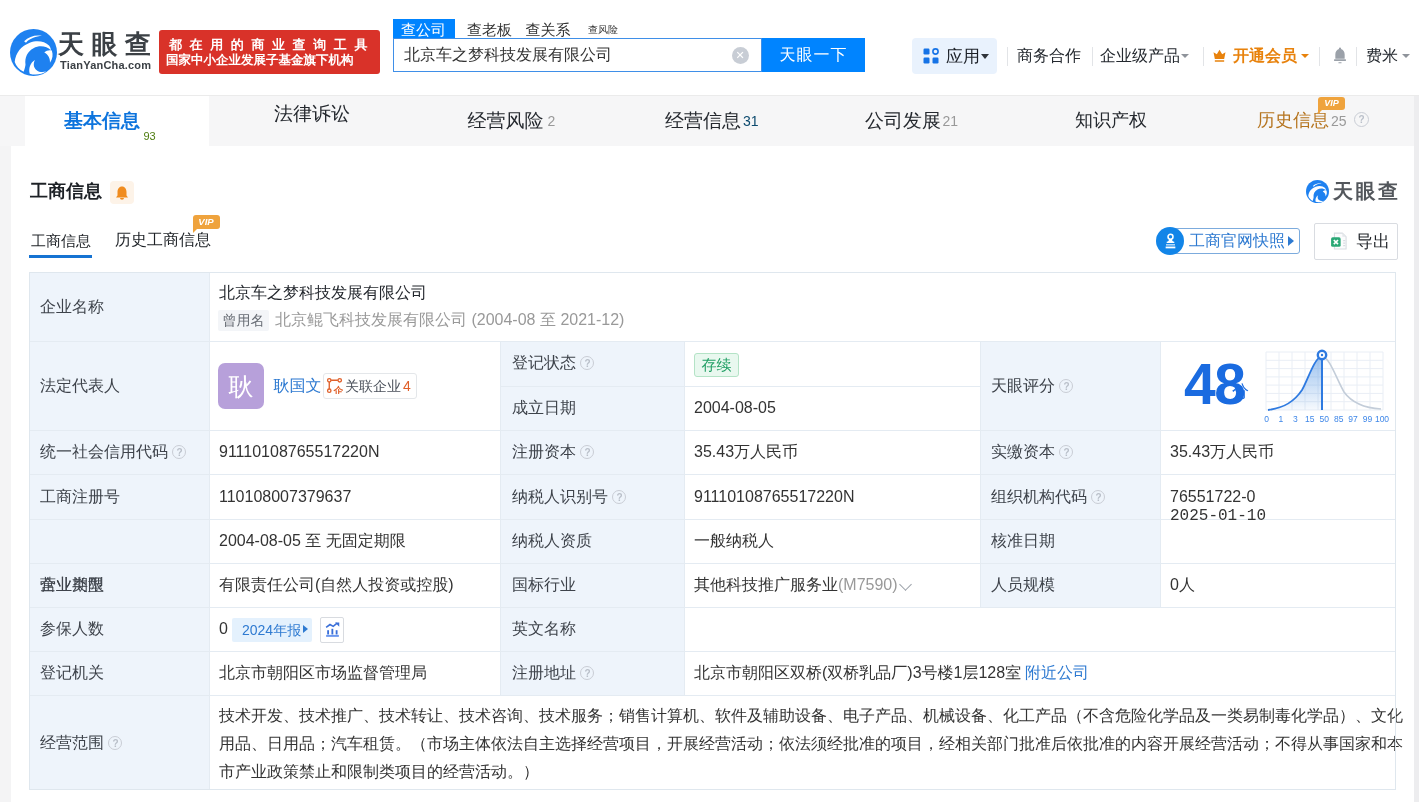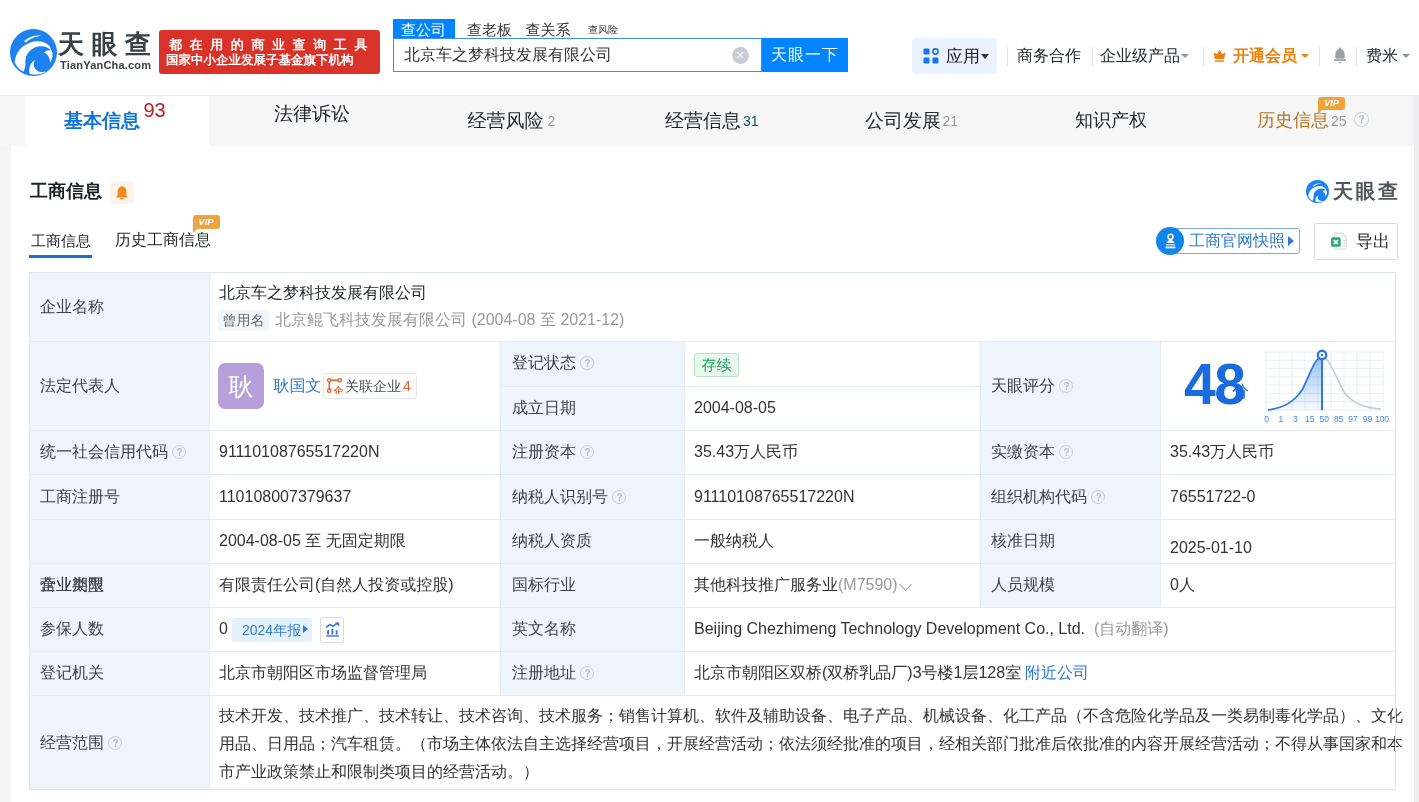--- a/index.html
+++ b/index.html
@@ -22,21 +22,21 @@
 <div class="abs t" style="left:169px;top:35.5px;font-size:13px;color:#fff;line-height:17px;font-weight:700;letter-spacing:7.6px;">都在用的商业查询工具</div>
 <div class="abs t" style="left:166px;top:51.75px;font-size:12.5px;color:#fff;line-height:16.5px;font-weight:700;">国家中小企业发展子基金旗下机构</div>
 <div class="abs" style="left:393px;top:19px;width:62px;height:20px;background:#0084ff;"></div>
 <div class="abs t" style="left:401px;top:19.5px;font-size:15px;color:#fff;line-height:19px;">查公司</div>
 <div class="abs t" style="left:467px;top:19.5px;font-size:15px;color:#333;line-height:19px;">查老板</div>
 <div class="abs t" style="left:525.5px;top:19.5px;font-size:15px;color:#333;line-height:19px;">查关系</div>
 <div class="abs t" style="left:588px;top:19.5px;font-size:10px;color:#333;line-height:19px;">查风险</div>
 <div class="abs" style="left:393px;top:38px;width:369px;height:34px;border:1px solid #3f8fe8;box-sizing:border-box;background:#fff;"></div>
 <div class="abs t" style="left:404px;top:45px;font-size:16px;color:#333;line-height:20px;">北京车之梦科技发展有限公司</div>
 <div class="abs" style="left:731.5px;top:46.5px;width:17px;height:17px;border-radius:50%;background:#c8cdd5;color:#fff;font-size:11px;line-height:17px;text-align:center;">✕</div>
-<div class="abs" style="left:762px;top:38px;width:86px;height:34px;background:#0084ff;color:#fff;font-size:16px;line-height:34px;text-align:center;letter-spacing:1px;">天眼一下</div>
+<div class="abs" style="left:762px;top:38px;width:103px;height:34px;background:#0084ff;color:#fff;font-size:16px;line-height:34px;text-align:center;letter-spacing:1px;">天眼一下</div>
 <div class="abs" style="left:912px;top:38px;width:85px;height:36px;background:#e9f2fd;border-radius:4px;"></div>
 <svg class="abs" style="left:923px;top:48px" width="16" height="16" viewBox="0 0 16 16">
 <rect x="0.5" y="0.5" width="6" height="6" rx="1.2" fill="#1673e6"></rect>
 <rect x="0.5" y="9.5" width="6" height="6" rx="1.2" fill="#1673e6"></rect>
 <rect x="9.5" y="9.5" width="6" height="6" rx="1.2" fill="#1673e6"></rect>
 <circle cx="12.5" cy="3.5" r="2.6" fill="none" stroke="#1673e6" stroke-width="1.6"></circle>
 </svg>
 <div class="abs t" style="left:946px;top:45.5px;font-size:17px;color:#1b1f26;line-height:21px;">应用</div>
 <div class="abs" style="left:981px;top:54px;width:0;height:0;border-left:4.5px solid transparent;border-right:4.5px solid transparent;border-top:5px solid #30343a;"></div>
 <div class="abs" style="left:1007px;top:47px;width:1px;height:19px;background:#e2e4e7;"></div>
@@ -56,21 +56,21 @@
 <path d="M12 1 a1.6 1.6 0 0 1 1.6 1.6 V3.4 C16.8 4.3 19 7.6 19 11.5 V18 H5 v-6.5 C5 7.6 7.2 4.3 10.4 3.4 v-.8 A1.6 1.6 0 0 1 12 1 Z" fill="#9ba1a9"></path>
 <rect x="3" y="18.8" width="18" height="2.4" rx="0.7" fill="#9ba1a9"></rect>
 <rect x="9.5" y="23" width="5" height="1.8" rx="0.9" fill="#9ba1a9"></rect>
 </svg>
 <div class="abs t" style="left:1366px;top:46px;font-size:16px;color:#24292f;line-height:20px;">费米</div>
 <div class="abs" style="left:1402px;top:54px;width:0;height:0;border-left:4px solid transparent;border-right:4px solid transparent;border-top:4.5px solid #8f949b;"></div>
 <div class="abs" style="left:0;top:95px;width:1419px;height:1px;background:#ebebeb;"></div>
 <div class="abs" style="left:0;top:96px;width:1419px;height:50px;background:#f6f6f7;"></div>
 <div class="abs" style="left:25px;top:96px;width:184px;height:50px;background:#fff;"></div>
 <div class="abs t" style="left:64px;top:108.5px;font-size:19px;color:#0d74dd;line-height:23px;font-weight:700;">基本信息</div>
-<div class="abs t" style="left:143.5px;top:101px;font-size:20px;color:#b91c1c;line-height:18.5px;">93</div>
+<div class="abs t" style="left:143.5px;top:127px;font-size:11px;color:#4d7c0f;line-height:18.5px;">93</div>
 <div class="abs t" style="left:274px;top:102px;font-size:19px;color:#24282e;line-height:23px;">法律诉讼</div>
 <div class="abs t" style="left:467.5px;top:108.5px;font-size:19px;color:#24282e;line-height:23px;">经营风险</div>
 <div class="abs t" style="left:547.5px;top:112px;font-size:14px;color:#999;line-height:18px;">2</div>
 <div class="abs t" style="left:665px;top:108.5px;font-size:19px;color:#24282e;line-height:23px;font-family:Liberation Serif, serif;">经营信息</div>
 <div class="abs t" style="left:743px;top:112px;font-size:14px;color:#0c4a6e;line-height:18px;">31</div>
 <div class="abs t" style="left:865px;top:108.5px;font-size:19px;color:#24282e;line-height:23px;">公司发展</div>
 <div class="abs t" style="left:942.5px;top:112px;font-size:14px;color:#999;line-height:18px;">21</div>
 <div class="abs t" style="left:1075px;top:109px;font-size:18px;color:#24282e;line-height:22px;">知识产权</div>
 <div class="abs t" style="left:1257px;top:109px;font-size:18px;color:#b5741f;line-height:22px;">历史信息</div>
 <div class="abs t" style="left:1331px;top:112px;font-size:14px;color:#999;line-height:18px;">25</div>
@@ -241,39 +241,38 @@
       </g>
     </svg>
 <div class="abs t" style="left:219px;top:442px;font-size:16px;color:#333;line-height:20px;">91110108765517220N</div>
 <div class="abs t" style="left:694px;top:442px;font-size:16px;color:#333;line-height:20px;">35.43万人民币</div>
 <div class="abs t" style="left:1170px;top:442px;font-size:16px;color:#333;line-height:20px;">35.43万人民币</div>
 <div class="abs t" style="left:219px;top:486.5px;font-size:16px;color:#333;line-height:20px;">110108007379637</div>
 <div class="abs t" style="left:694px;top:486.5px;font-size:16px;color:#333;line-height:20px;">91110108765517220N</div>
 <div class="abs t" style="left:1170px;top:486.5px;font-size:16px;color:#333;line-height:20px;">76551722-0</div>
 <div class="abs t" style="left:219px;top:531px;font-size:16px;color:#333;line-height:20px;">2004-08-05 至 无固定期限</div>
 <div class="abs t" style="left:694px;top:531px;font-size:16px;color:#333;line-height:20px;">一般纳税人</div>
-<div class="abs t" style="left:1170px;top:538px;font-size:16px;color:#333;line-height:20px;">2025-01-10</div>
+<div class="abs t" style="left:1170px;top:506px;font-size:16px;color:#333;line-height:20px;font-family:Liberation Mono, monospace;">2025-01-10</div>
 <div class="abs t" style="left:219px;top:575px;font-size:16px;color:#333;line-height:20px;">有限责任公司(自然人投资或控股)</div>
 <div class="abs t" style="left:694px;top:575px;font-size:16px;color:#333;line-height:20px;">其他科技推广服务业<span style="color:#999">(M7590)</span></div>
 <div class="abs" style="left:901px;top:580px;width:8px;height:8px;border-right:1.6px solid #9aa0a8;border-bottom:1.6px solid #9aa0a8;transform:rotate(45deg);"></div>
 <div class="abs t" style="left:1170px;top:575px;font-size:16px;color:#333;line-height:20px;">0人</div>
 <div class="abs t" style="left:219px;top:619px;font-size:16px;color:#333;line-height:20px;">0</div>
 <div class="abs" style="left:231.5px;top:618px;width:80px;height:24px;background:#e4f1fd;border-radius:2px;"></div>
 <div class="abs t" style="left:242px;top:621px;font-size:14px;color:#2e7ad1;line-height:18px;">2024年报</div>
 <div class="abs" style="left:302.5px;top:625px;width:0;height:0;border-top:4.5px solid transparent;border-bottom:4.5px solid transparent;border-left:5.5px solid #2e7ad1;"></div>
 <div class="abs" style="left:320px;top:617px;width:24px;height:26px;border:1px solid #d8dbe0;border-radius:2px;box-sizing:border-box;background:#fff;"></div>
 <svg class="abs" style="left:324px;top:621px" width="17" height="17" viewBox="0 0 24 24">
 <path d="M3 9 L8.5 5 L13 7.5 L18.5 3" fill="none" stroke="#3a6fd8" stroke-width="2.2"></path>
 <path d="M15.5 2 h6 v6 Z" fill="#3a6fd8"></path>
 <rect x="4.5" y="13" width="2.6" height="6" fill="#3a6fd8"></rect>
 <rect x="10.5" y="11" width="2.6" height="8" fill="#3a6fd8"></rect>
 <rect x="16.5" y="13" width="2.6" height="6" fill="#3a6fd8"></rect>
 <rect x="3" y="19.6" width="18" height="2.8" fill="#6b97ef"></rect>
 </svg>
-<div class="abs t" style="left:694px;top:619px;font-size:16px;color:#333;line-height:20px;">Beijing Chezhimeng Technology Development Co., Ltd.&nbsp; <span style="color:#999">(自动翻译)</span></div>
 <div class="abs t" style="left:219px;top:663px;font-size:16px;color:#333;line-height:20px;">北京市朝阳区市场监督管理局</div>
 <div class="abs t" style="left:694px;top:663px;font-size:16px;color:#333;line-height:20px;">北京市朝阳区双桥(双桥乳品厂)3号楼1层128室</div>
 <div class="abs t" style="left:1025px;top:663px;font-size:16px;color:#2e7ad1;line-height:20px;">附近公司</div>
 <div class="abs t" style="left:219px;top:706px;font-size:16px;color:#333;line-height:20px;">技术开发、技术推广、技术转让、技术咨询、技术服务；销售计算机、软件及辅助设备、电子产品、机械设备、化工产品（不含危险化学品及一类易制毒化学品）、文化</div>
 <div class="abs t" style="left:219px;top:734px;font-size:16px;color:#333;line-height:20px;">用品、日用品；汽车租赁。（市场主体依法自主选择经营项目，开展经营活动；依法须经批准的项目，经相关部门批准后依批准的内容开展经营活动；不得从事国家和本</div>
 <div class="abs t" style="left:219px;top:762px;font-size:16px;color:#333;line-height:20px;">市产业政策禁止和限制类项目的经营活动。）</div>
 <div class="abs" style="left:29px;top:272px;width:1367px;height:1px;background:#dfe7ee;"></div>
 <div class="abs" style="left:29px;top:789px;width:1367px;height:1px;background:#dfe7ee;"></div>
 <div class="abs" style="left:29px;top:272px;width:1px;height:518px;background:#dfe7ee;"></div>
 <div class="abs" style="left:1395px;top:272px;width:1px;height:518px;background:#dfe7ee;"></div>

